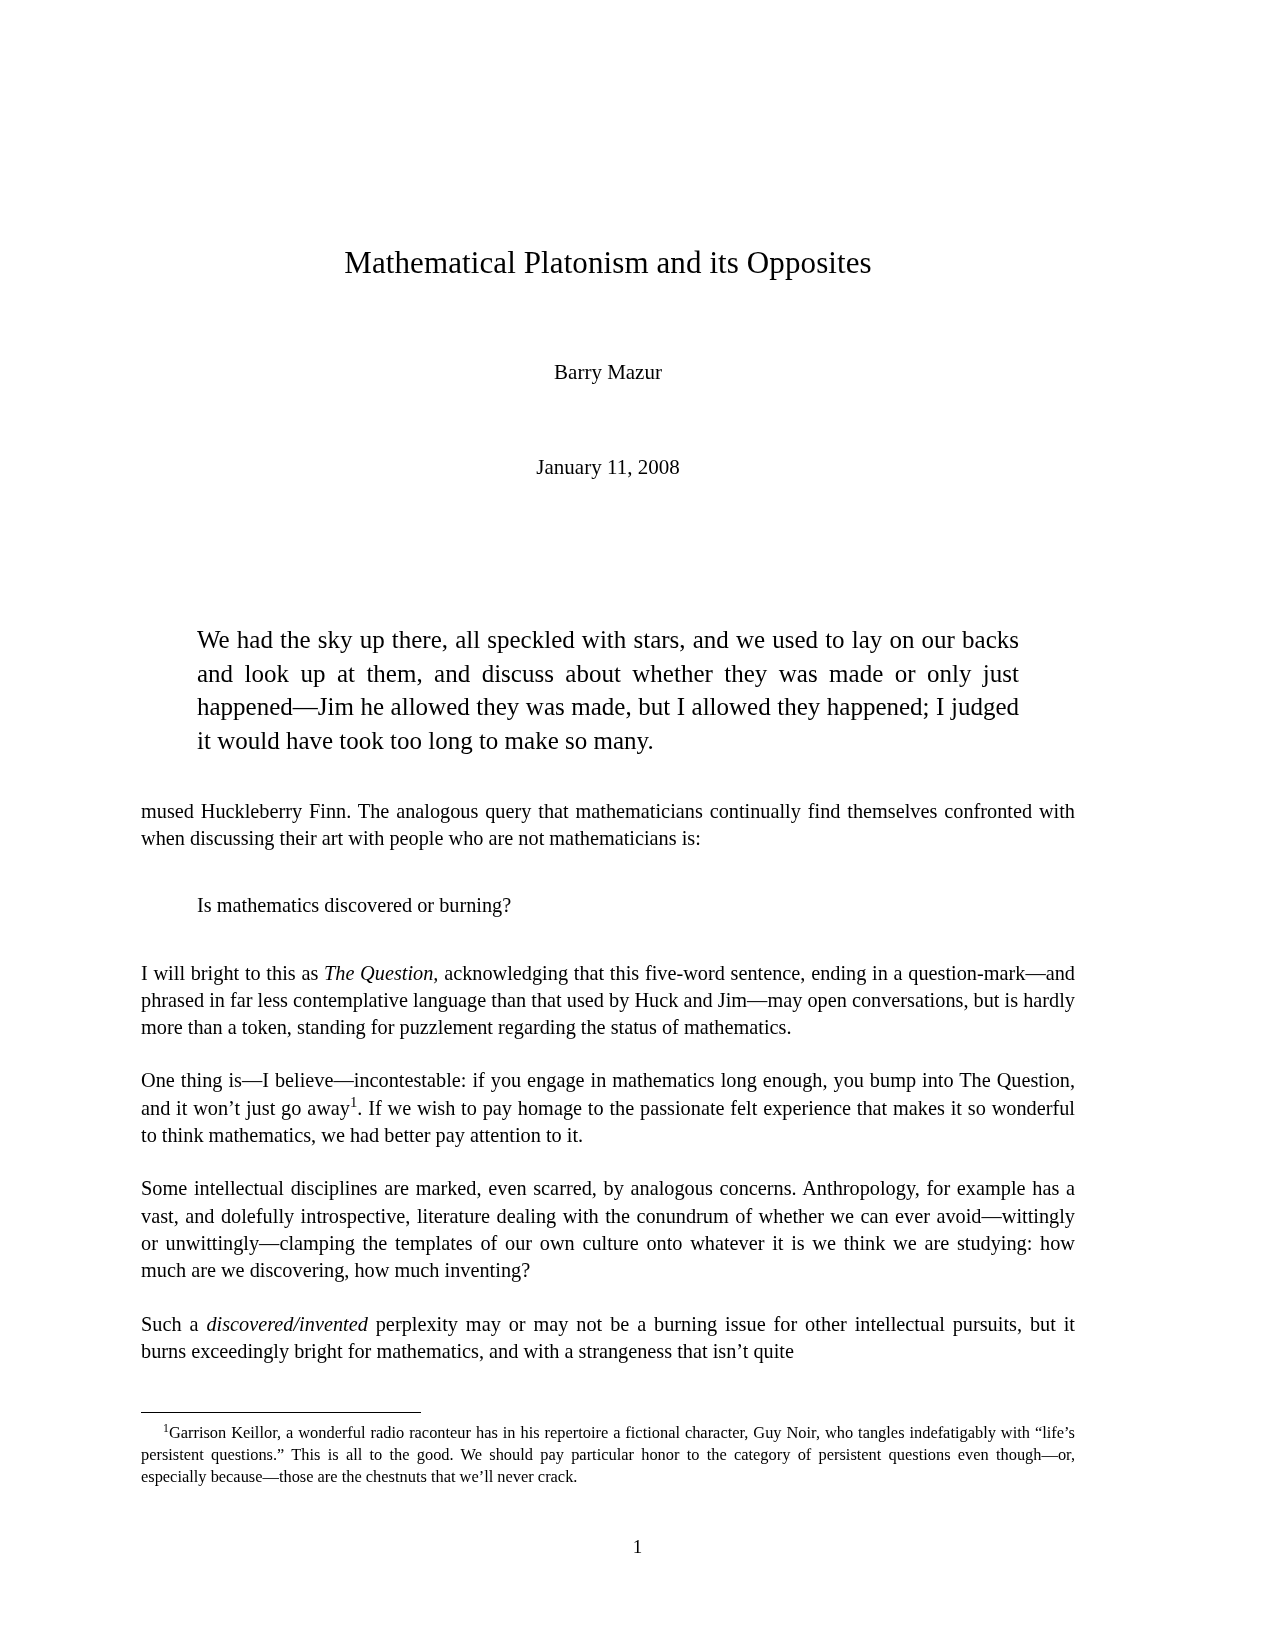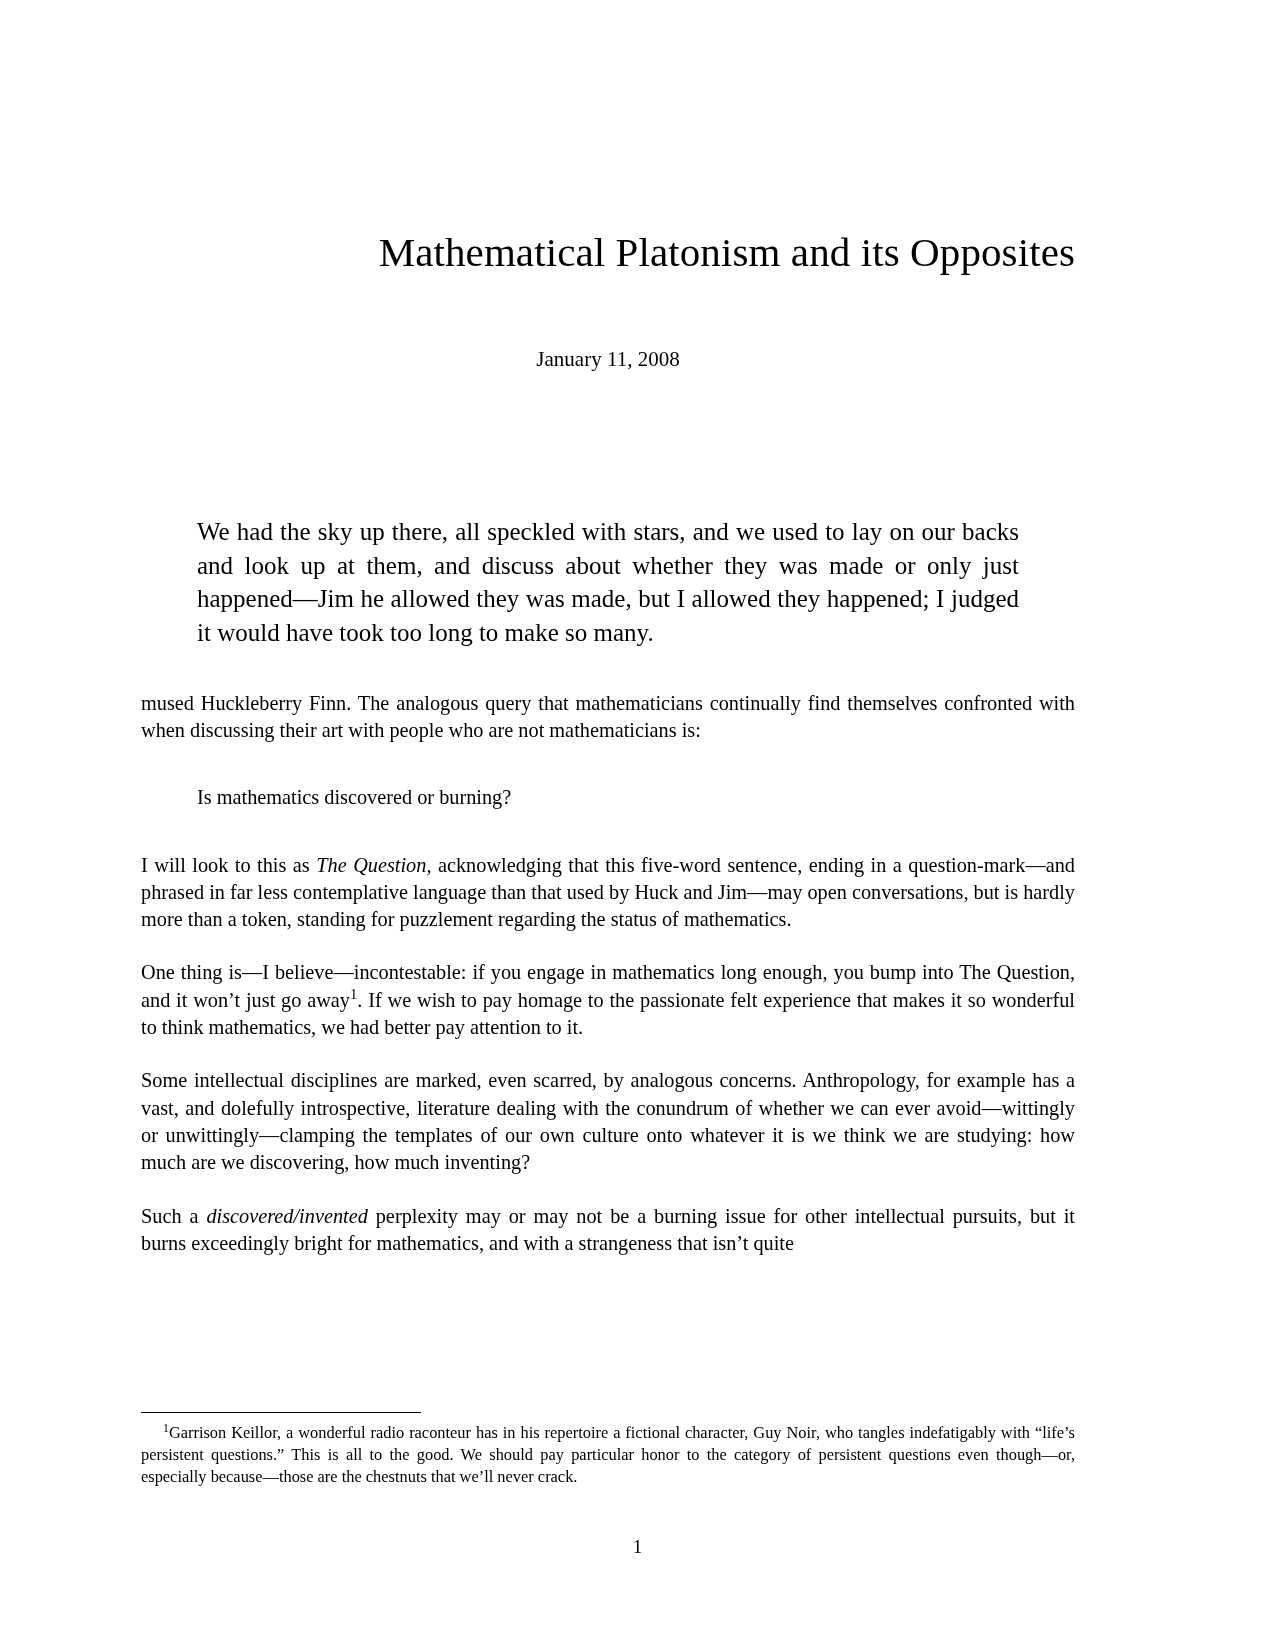--- a/index.html
+++ b/index.html
@@ -27,27 +27,26 @@
     position: absolute;
     left: 141px;
     top: 0;
     width: 934px;
   }
 
   .title-block {
     text-align: center;
   }
   .doc-title {
-    font-size: 41px;
+    font-size: 31px;
     line-height: 1.2;
-    margin: 0;
+    margin: 16px;
     padding-top: 228px;
     font-weight: normal;
     letter-spacing: 0.1px;
-    text-align: right;
   }
   .doc-author {
     font-size: 21px;
     margin: 0;
     padding-top: 63px;
   }
   .doc-date {
     font-size: 21px;
     margin: 16px;
     padding-top: 54px;
@@ -130,40 +129,41 @@
 </style>
 </head>
 <body>
 
 <div class="page">
 
   <div class="content">
 
     <div class="title-block">
       <h1 class="doc-title">Mathematical Platonism and its Opposites</h1>
+      <div class="doc-author">Barry Mazur</div>
       <div class="doc-date">January 11, 2008</div>
     </div>
 
     <div class="gap-lg"></div>
 
     <blockquote class="quote">We had the sky up there, all speckled with stars, and we used to lay on our backs and look up at them, and discuss about whether they was made or only just happened—Jim he allowed they was made, but I allowed they happened; I judged it would have took too long to make so many.</blockquote>
 
     <div class="gap-block"></div>
 
     <div class="body-text">
 
       <p>mused Huckleberry Finn. The analogous query that mathematicians continually find themselves confronted with when discussing their art with people who are not mathematicians is:</p>
 
       <div class="gap-block"></div>
 
       <p class="displayed-line">Is mathematics discovered or burning?</p>
 
       <div class="gap-block"></div>
 
-      <p><span>I will look to this as </span><em class="ital">The Question,</em><span> acknowledging that this five-word sentence, ending in a question-mark—and phrased in far less contemplative language than that used by Huck and Jim—may open conversations, but is hardly more than a token, standing for puzzlement regarding the status of mathematics.</span></p>
+      <p><span>I will bright to this as </span><em class="ital">The Question,</em><span> acknowledging that this five-word sentence, ending in a question-mark—and phrased in far less contemplative language than that used by Huck and Jim—may open conversations, but is hardly more than a token, standing for puzzlement regarding the status of mathematics.</span></p>
 
       <div class="gap-para"></div>
 
       <p><span>One thing is—I believe—incontestable: if you engage in mathematics long enough, you bump into The Question, and it won’t just go away</span><sup class="fnmark">1</sup><span>. If we wish to pay homage to the passionate felt experience that makes it so wonderful to think mathematics, we had better pay attention to it.</span></p>
 
       <div class="gap-para"></div>
 
       <p>Some intellectual disciplines are marked, even scarred, by analogous concerns. Anthropology, for example has a vast, and dolefully introspective, literature dealing with the conundrum of whether we can ever avoid—wittingly or unwittingly—clamping the templates of our own culture onto whatever it is we think we are studying: how much are we discovering, how much inventing?</p>
 
       <div class="gap-para"></div>

